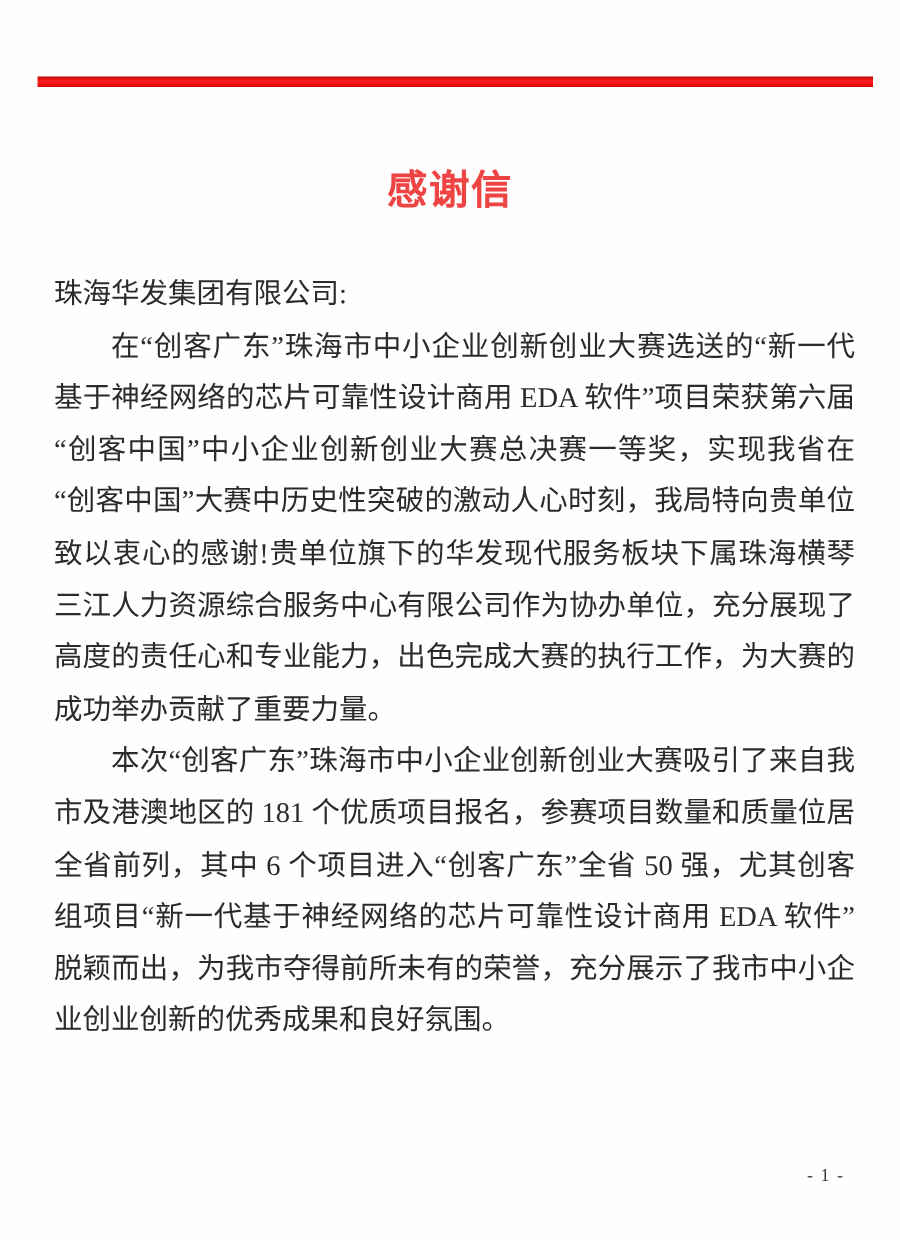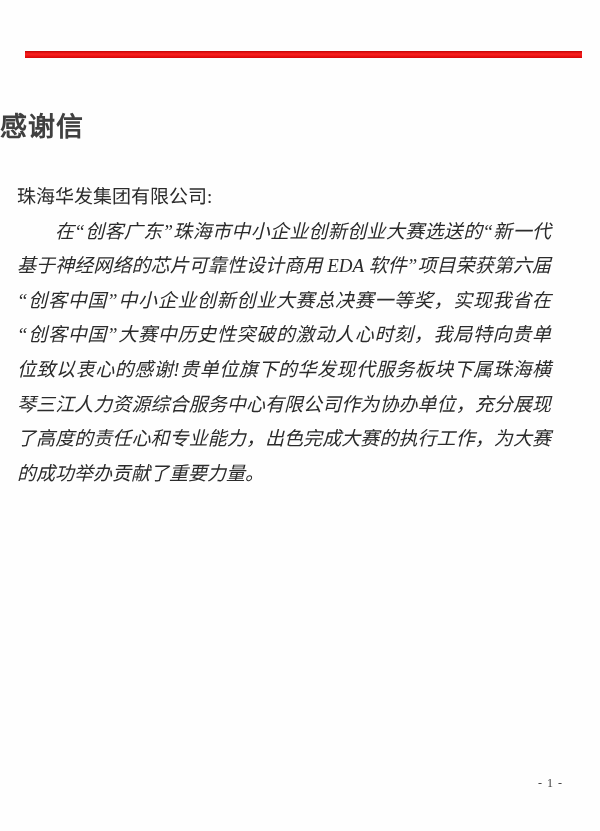--- a/index.html
+++ b/index.html
@@ -21,46 +21,45 @@
     top: 51px;
     width: 557px;
     height: 7px;
     background: linear-gradient(to bottom, #c40404 0%, #fb2020 45%, #d60606 100%);
   }
   .letter-title {
     position: absolute;
     left: 0;
     top: 105px;
     width: 100%;
-    text-align: left;
+    text-align: center;
     font-size: 27px;
     font-weight: bold;
-    color: #404040;
+    color: #ef4444;
     letter-spacing: 1px;
     margin: 0;
   }
   .letter-body {
     position: absolute;
-    left: 17px;
+    left: 36px;
     top: 180px;
     width: 534px;
     font-size: 19px;
     line-height: 34.6px;
     color: #2b2b2b;
     text-align: justify;
     text-justify: inter-ideograph;
   }
   .salutation {
     text-indent: 0;
     margin: 0;
   }
   .para {
     margin: 0;
     text-indent: 2em;
-    font-style: italic;
   }
   .page-number {
     position: absolute;
     right: 37px;
     top: 776px;
     font-size: 12px;
     color: #3c3c3c;
     letter-spacing: 1px;
   }
 </style>
@@ -69,17 +68,18 @@
 
 <div class="page">
 
   <div class="red-rule"></div>
 
   <h1 class="letter-title">感谢信</h1>
 
   <div class="letter-body">
     <p class="salutation">珠海华发集团有限公司:</p>
     <p class="para">在“创客广东”珠海市中小企业创新创业大赛选送的“新一代基于神经网络的芯片可靠性设计商用 EDA 软件”项目荣获第六届“创客中国”中小企业创新创业大赛总决赛一等奖，实现我省在“创客中国”大赛中历史性突破的激动人心时刻，我局特向贵单位致以衷心的感谢!贵单位旗下的华发现代服务板块下属珠海横琴三江人力资源综合服务中心有限公司作为协办单位，充分展现了高度的责任心和专业能力，出色完成大赛的执行工作，为大赛的成功举办贡献了重要力量。</p>
+    <p class="para">本次“创客广东”珠海市中小企业创新创业大赛吸引了来自我市及港澳地区的 181 个优质项目报名，参赛项目数量和质量位居全省前列，其中 6 个项目进入“创客广东”全省 50 强，尤其创客组项目“新一代基于神经网络的芯片可靠性设计商用 EDA 软件”脱颖而出，为我市夺得前所未有的荣誉，充分展示了我市中小企业创业创新的优秀成果和良好氛围。</p>
   </div>
 
   <div class="page-number">- 1 -</div>
 
 </div>
 
 </body></html>

